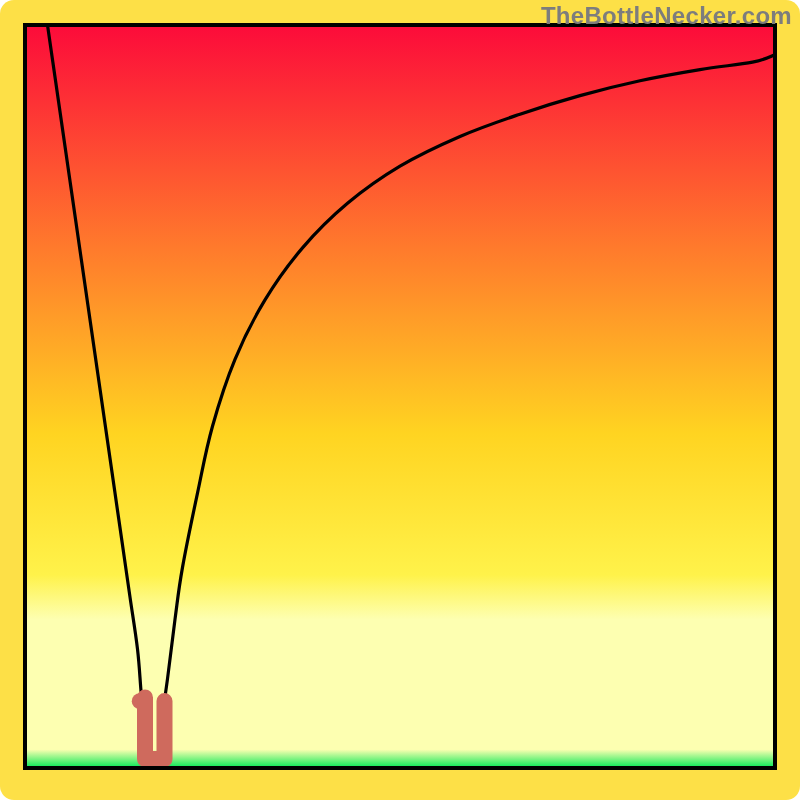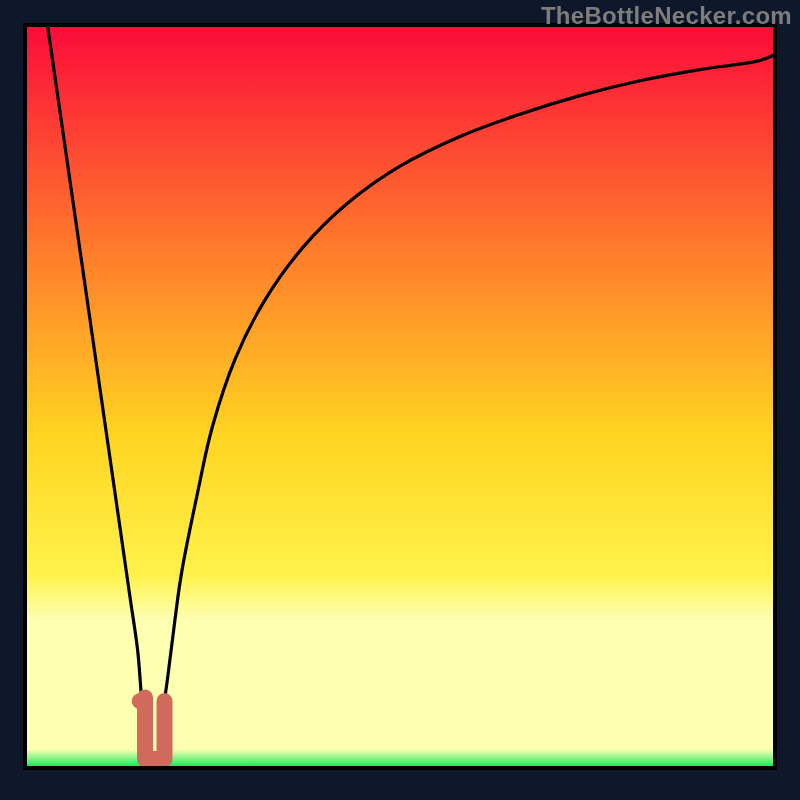--- a/index.html
+++ b/index.html
@@ -1,21 +1,22 @@
 <!DOCTYPE html>
 <html><head>
 <meta charset="utf-8">
 <style>
   * { margin: 0; padding: 0; box-sizing: border-box; }
   html, body { width: 800px; height: 800px; overflow: hidden; background: #fff; }
   .wrap {
     position: relative;
     width: 800px;
     height: 800px;
-    background: #0f172a;
+    background: #fde047;
+    border-radius: 14px;
   }
   .watermark {
     position: absolute;
     top: 2px;
     right: 8px;
     font-family: Arial, Helvetica, sans-serif;
     font-size: 24px;
     font-weight: 600;
     letter-spacing: 0.3px;
     color: #7d7d7d;

